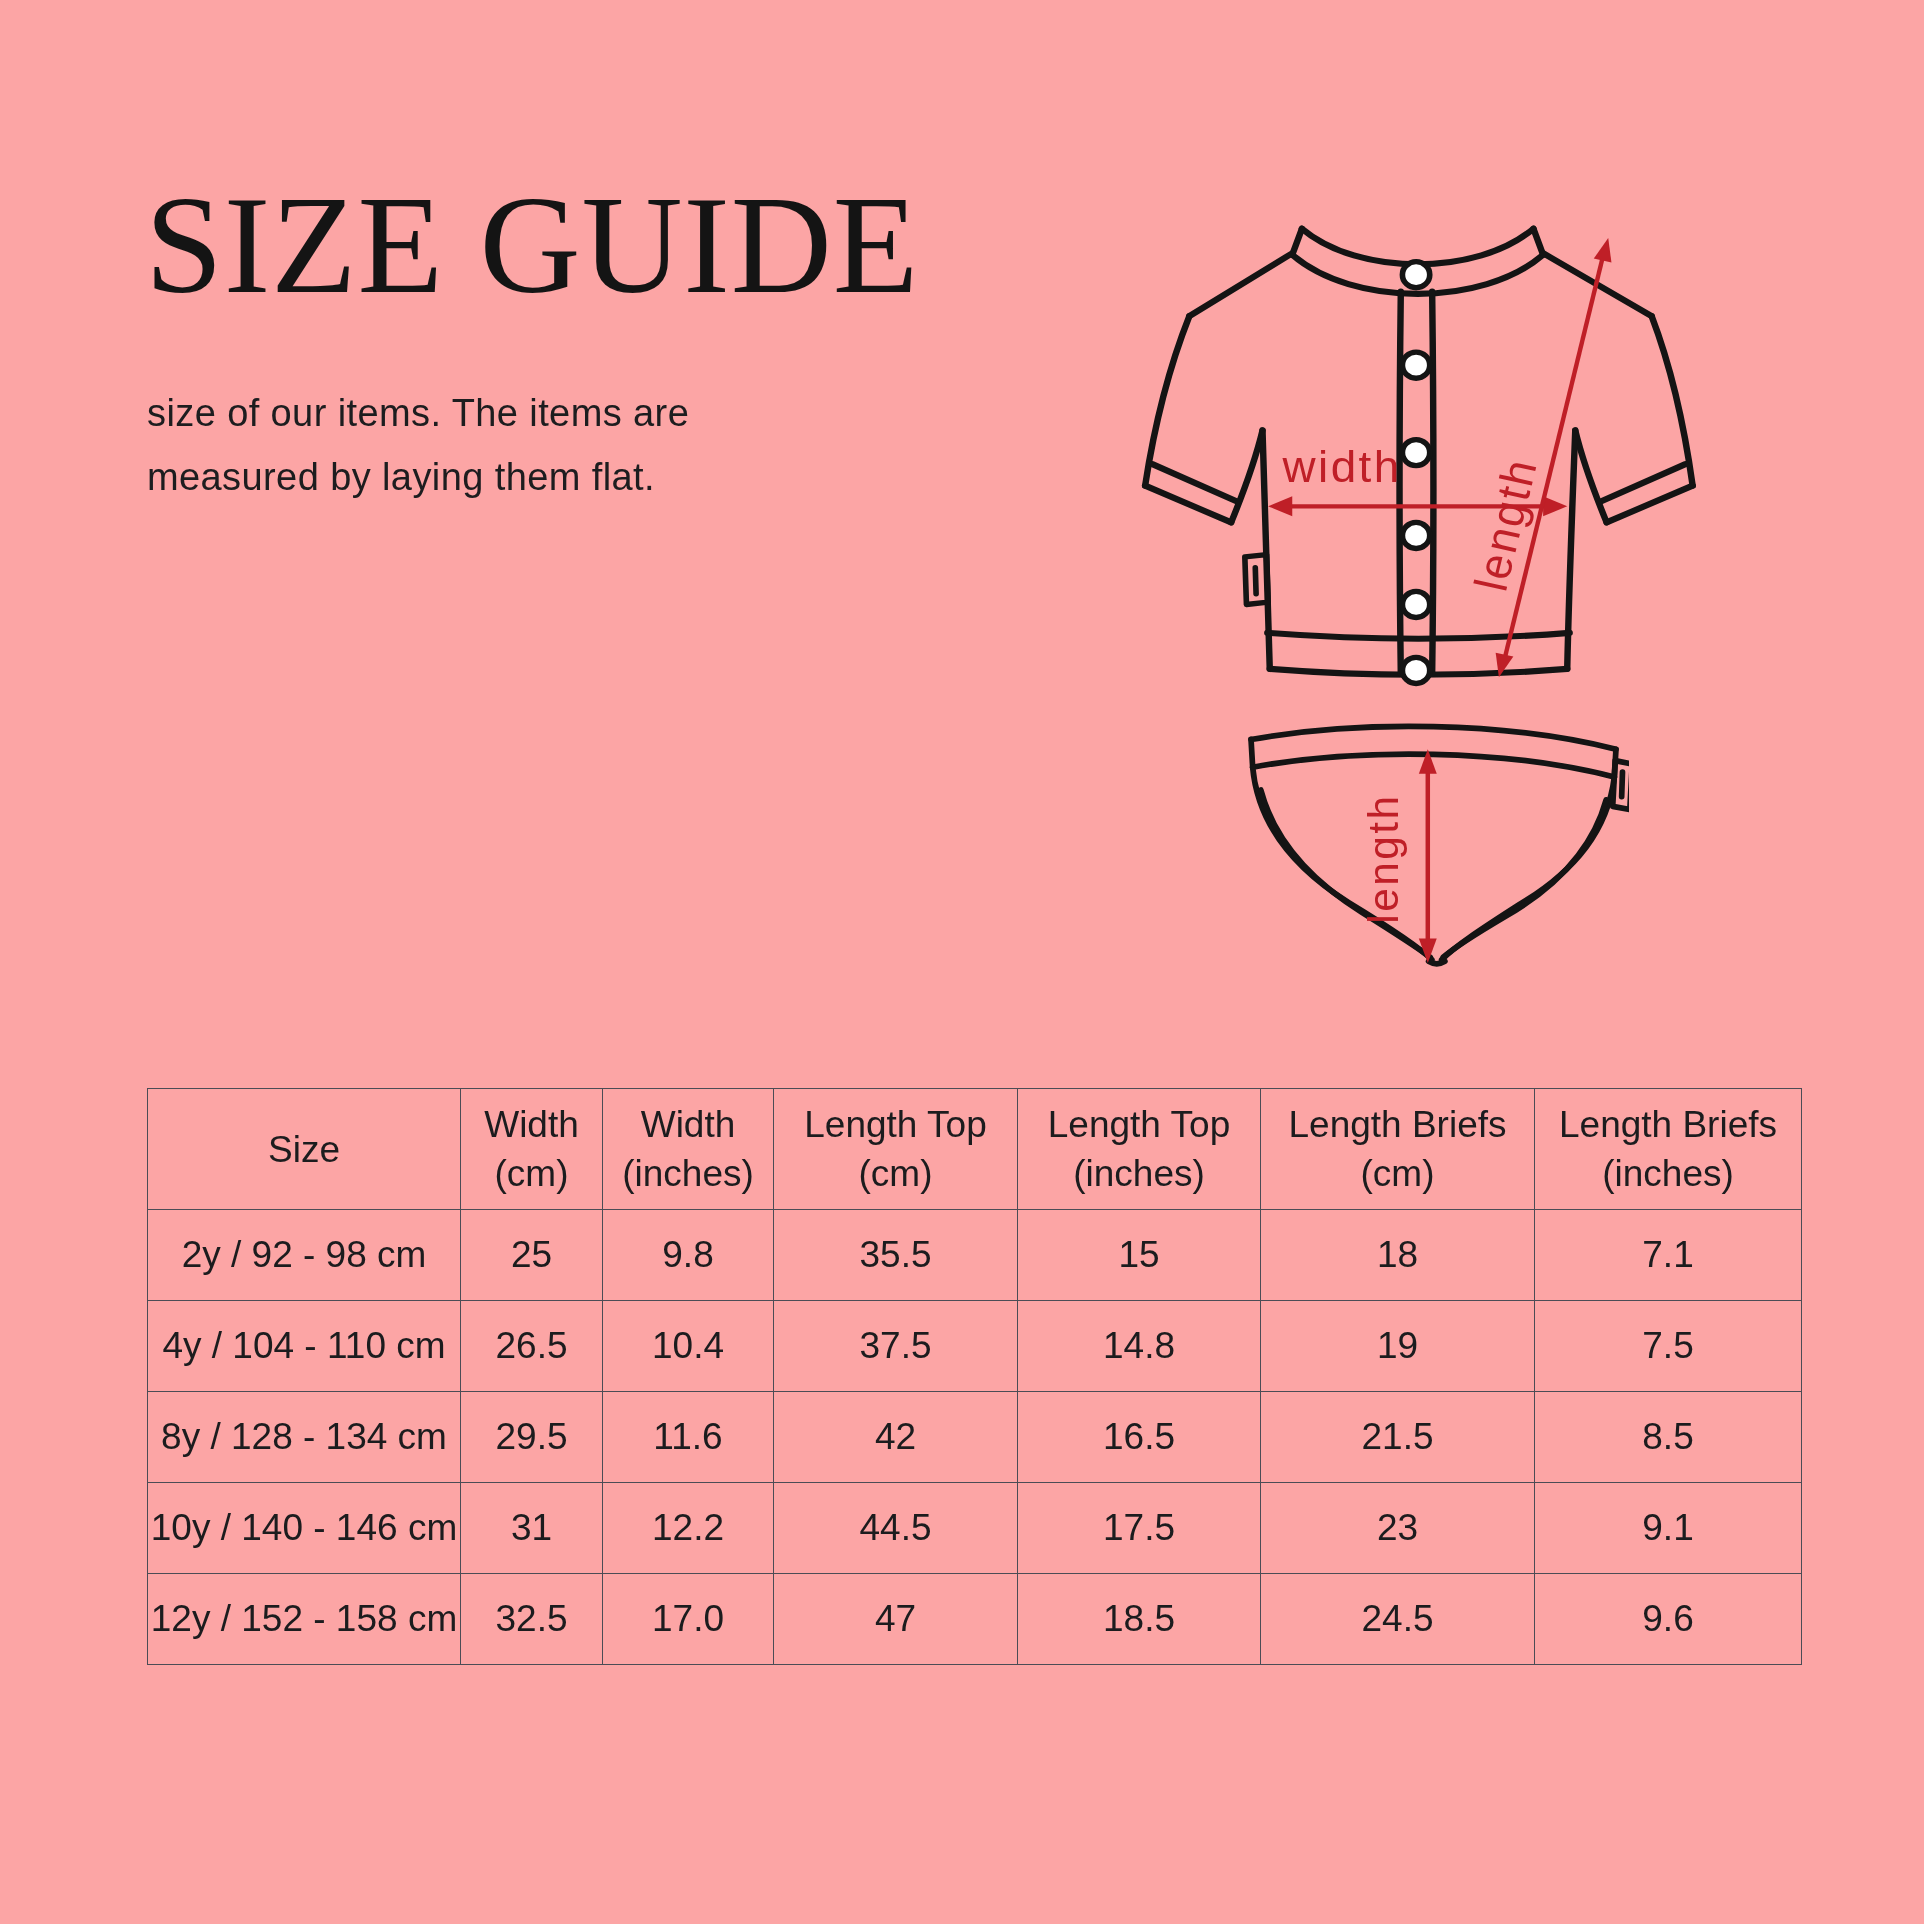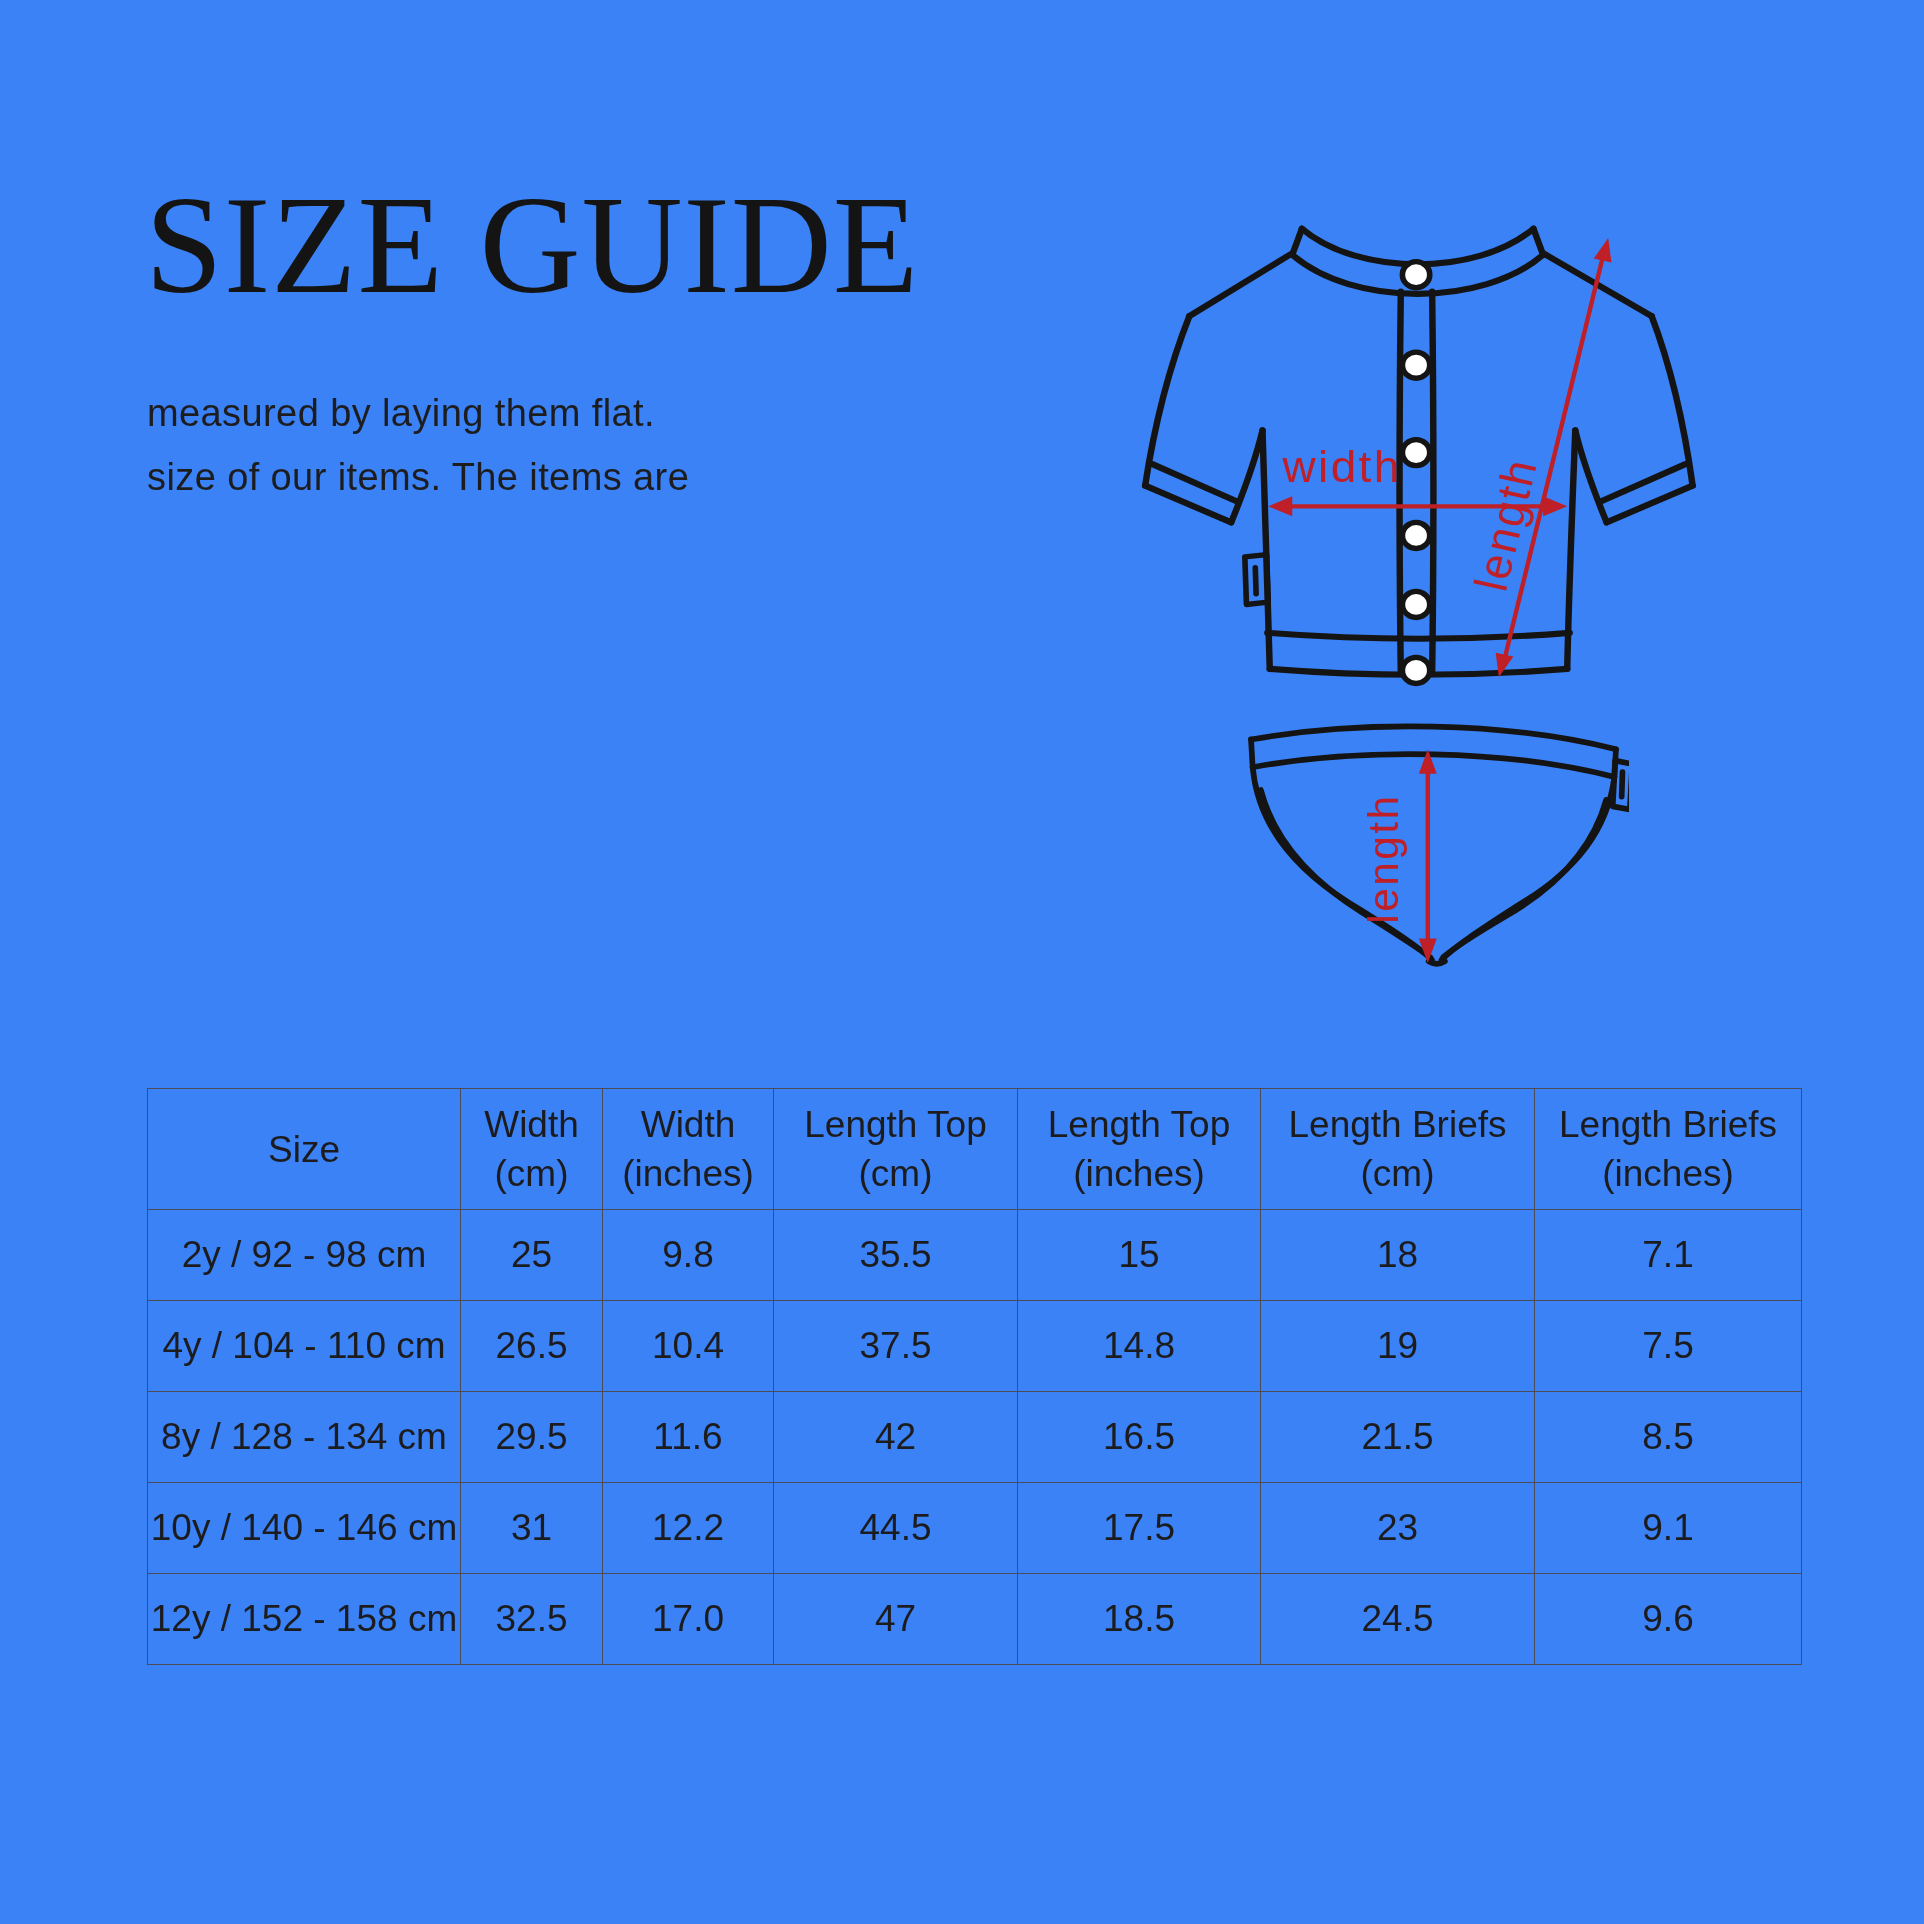--- a/index.html
+++ b/index.html
@@ -1,19 +1,19 @@
 <!DOCTYPE html>
 <html style="--accent: #bf1f27; --border-c: #4b4c55; --ink: #1c1c1e;font-size:13px"><head>
 <meta charset="utf-8">
 <style>
   html,body { margin:0; padding:0; background:#ffffff; }
   .canvas {
     position:relative;
     width:1924px; height:1924px;
-    background:#3b82f6;
+    background:#fca5a5;
     font-family:"Liberation Sans", sans-serif;
     color:var(--ink, #1c1c1e);
     overflow:hidden;
   }
   
   .title {
     position:absolute; left:145px; top:175px;
     margin:0;
     font-family:"Liberation Serif", serif;
     font-weight:400;
@@ -68,22 +68,22 @@
   .size-table thead th span { display:block; }
 </style>
 </head>
 <body>
 
 <div class="canvas">
 
   <h1 class="title">SIZE GUIDE</h1>
 
   <div class="intro">
+    <span>size of our items. The items are</span>
     <span>measured by laying them flat.</span>
-    <span>size of our items. The items are</span>
   </div>
 
   <svg class="shirt-svg" viewBox="0 0 755 695" preserveAspectRatio="none">
     <g>
 
       <path class="outline" d="M 230,70 C 300,132 448,132 518,70"></path>
       <path class="outline" d="M 218,104 C 293,172 455,172 530,104"></path>
       <path class="outline" d="M 230,70 L 218,104"></path>
       <path class="outline" d="M 518,70 L 530,104"></path>
 

